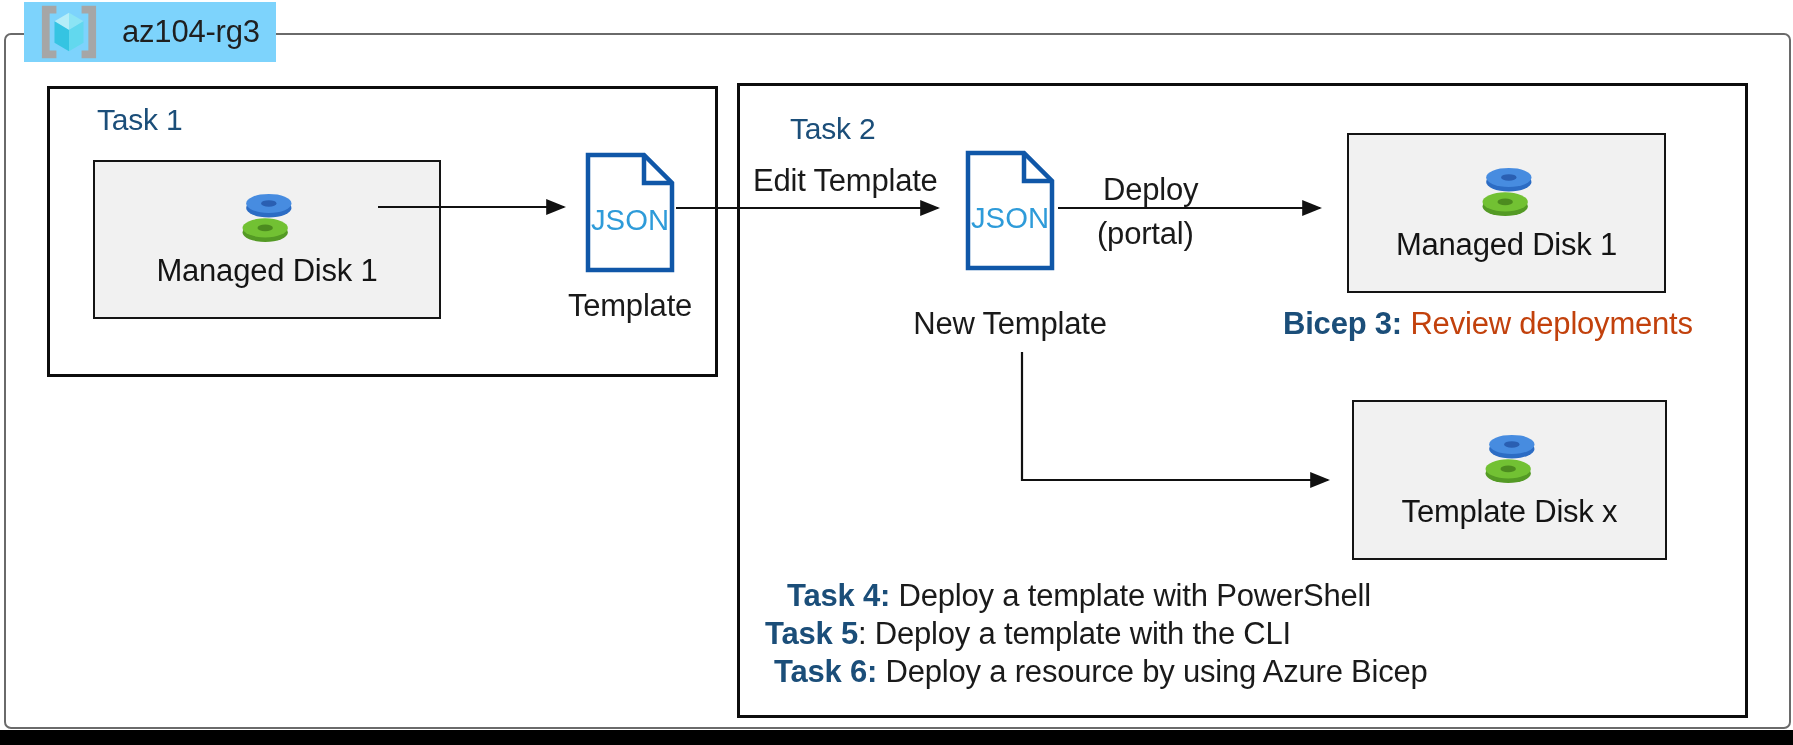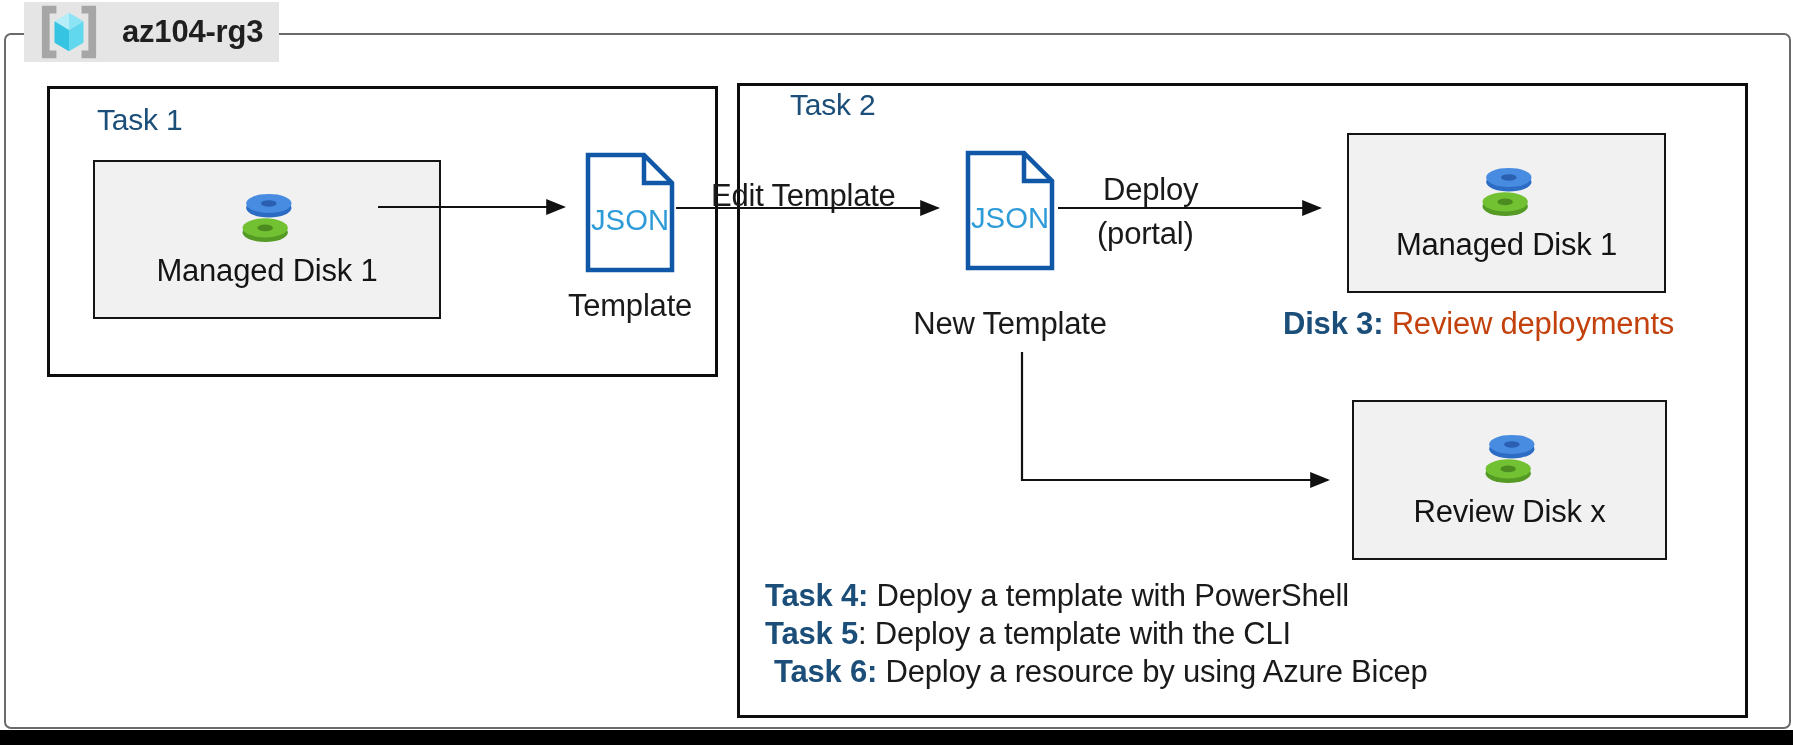--- a/index.html
+++ b/index.html
@@ -6,21 +6,21 @@
   .canvas{
     position:relative;width:1793px;height:745px;background:#ffffff;overflow:hidden;
     font-family:"Liberation Sans",sans-serif;color:#1a1a1a;
   }
   .outer-border{
     position:absolute;left:4px;top:33px;width:1783px;height:692px;
     border:2px solid #6A6A6A;border-radius:7px;background:transparent;
   }
   .rg-header{
     position:absolute;left:24px;top:2px;height:60px;display:flex;align-items:center;
-    gap:16px;background:#e5e5e5;padding:0 16px 0 8px;z-index:5;font-weight:bold;
+    gap:16px;background:#7dd3fc;padding:0 16px 0 8px;z-index:5;
   }
   .rg-label{font-size:31px;color:#1f1f1f;letter-spacing:-0.2px;white-space:nowrap;}
   .task-box{position:absolute;border:3px solid #0d0d0d;background:#ffffff;box-sizing:border-box;}
   .task1-box{left:47px;top:86px;width:671px;height:291px;}
   .task2-box{left:737px;top:83px;width:1011px;height:635px;}
   .task-heading{position:absolute;font-size:30px;font-weight:400;color:#1B4E79;letter-spacing:-0.2px;white-space:nowrap;}
   .disk-box{
     position:absolute;background:#F1F1F1;border:2px solid #141414;box-sizing:border-box;
     display:flex;flex-direction:column;align-items:center;justify-content:center;gap:9px;
   }
@@ -75,23 +75,23 @@
   </div>
 
   <svg class="json-icon" style="left:585px;top:152px;" width="90" height="121" viewBox="0 0 90 121">
     <path d="M3 3 H59 L87 31 V118 H3 Z" fill="#ffffff" stroke="#1057A8" stroke-width="4.5"></path>
     <path d="M59 3 V31 H87" fill="none" stroke="#1057A8" stroke-width="4.5"></path>
     <text x="45" y="78" text-anchor="middle" font-size="30" fill="#2E9BD9" font-family="Liberation Sans, sans-serif" textLength="78" lengthAdjust="spacingAndGlyphs">JSON</text>
   </svg>
   <div class="free-label centered" style="left:555px;top:288px;width:150px;">Template</div>
 
   <div class="task-box task2-box"></div>
-  <div class="task-heading" style="left:790px;top:88px;">Task 2</div>
+  <div class="task-heading" style="left:790px;top:112px;">Task 2</div>
 
-  <div class="free-label" style="left:711px;top:163px;margin-top:15px;">Edit Template</div>
+  <div class="free-label" style="left:753px;top:163px;">Edit Template</div>
 
   <svg class="json-icon" style="left:965px;top:150px;" width="90" height="121" viewBox="0 0 90 121">
     <path d="M3 3 H59 L87 31 V118 H3 Z" fill="#ffffff" stroke="#1057A8" stroke-width="4.5"></path>
     <path d="M59 3 V31 H87" fill="none" stroke="#1057A8" stroke-width="4.5"></path>
     <text x="45" y="78" text-anchor="middle" font-size="30" fill="#2E9BD9" font-family="Liberation Sans, sans-serif" textLength="78" lengthAdjust="spacingAndGlyphs">JSON</text>
   </svg>
   <div class="free-label centered" style="left:905px;top:306px;width:210px;">New Template</div>
 
   <div class="free-label" style="left:1103px;top:172px;">Deploy</div>
   <div class="free-label" style="left:1097px;top:216px;">(portal)</div>
@@ -105,39 +105,39 @@
       </g>
       <g transform="translate(34,15)">
         <ellipse cx="0" cy="4" rx="25" ry="10.5" fill="#2C6CC4"></ellipse>
         <ellipse cx="0" cy="-1" rx="25" ry="10.5" fill="#478CE0"></ellipse>
         <ellipse cx="0" cy="-1" rx="8.5" ry="3.6" fill="#2A5FB2"></ellipse>
       </g>
     </svg>
     <span class="disk-label">Managed Disk 1</span>
   </div>
 
-  <div class="task3-line" style="left:1283px;top:306px;"><b>Disk 3:</b><span class="rest"> Review deployments</span></div>
+  <div class="task3-line" style="left:1283px;top:306px;"><b>Bicep 3:</b><span class="rest"> Review deployments</span></div>
 
   <div class="disk-box" style="left:1352px;top:400px;width:315px;height:160px;">
     <svg width="58" height="54" viewBox="0 0 64 58">
       <g transform="translate(30,42)">
         <ellipse cx="0" cy="4" rx="25" ry="10.5" fill="#549A25"></ellipse>
         <ellipse cx="0" cy="-1" rx="25" ry="10.5" fill="#72C133"></ellipse>
         <ellipse cx="0" cy="-1" rx="8.5" ry="3.6" fill="#4C8B1F"></ellipse>
       </g>
       <g transform="translate(34,15)">
         <ellipse cx="0" cy="4" rx="25" ry="10.5" fill="#2C6CC4"></ellipse>
         <ellipse cx="0" cy="-1" rx="25" ry="10.5" fill="#478CE0"></ellipse>
         <ellipse cx="0" cy="-1" rx="8.5" ry="3.6" fill="#2A5FB2"></ellipse>
       </g>
     </svg>
-    <span class="disk-label">Review Disk x</span>
+    <span class="disk-label">Template Disk x</span>
   </div>
 
-  <div class="task-list-line" style="left:765px;top:578px;"><b>Task 4:</b><span> Deploy a template with PowerShell</span></div>
+  <div class="task-list-line" style="left:787px;top:578px;"><b>Task 4:</b><span> Deploy a template with PowerShell</span></div>
   <div class="task-list-line" style="left:765px;top:616px;"><b>Task 5</b><span>: Deploy a template with the CLI</span></div>
   <div class="task-list-line" style="left:774px;top:654px;"><b>Task 6:</b><span> Deploy a resource by using Azure Bicep</span></div>
 
   <svg class="arrows" width="1793" height="745" viewBox="0 0 1793 745">
     <defs>
       <marker id="ah" viewBox="0 0 10 8" refX="9" refY="4" markerWidth="9" markerHeight="7.2" orient="auto-start-reverse">
         <path d="M0 0 L10 4 L0 8 Z" fill="#111"></path>
       </marker>
     </defs>
     <line x1="378" y1="207" x2="564" y2="207" stroke="#111" stroke-width="2.2" marker-end="url(#ah)"></line>

